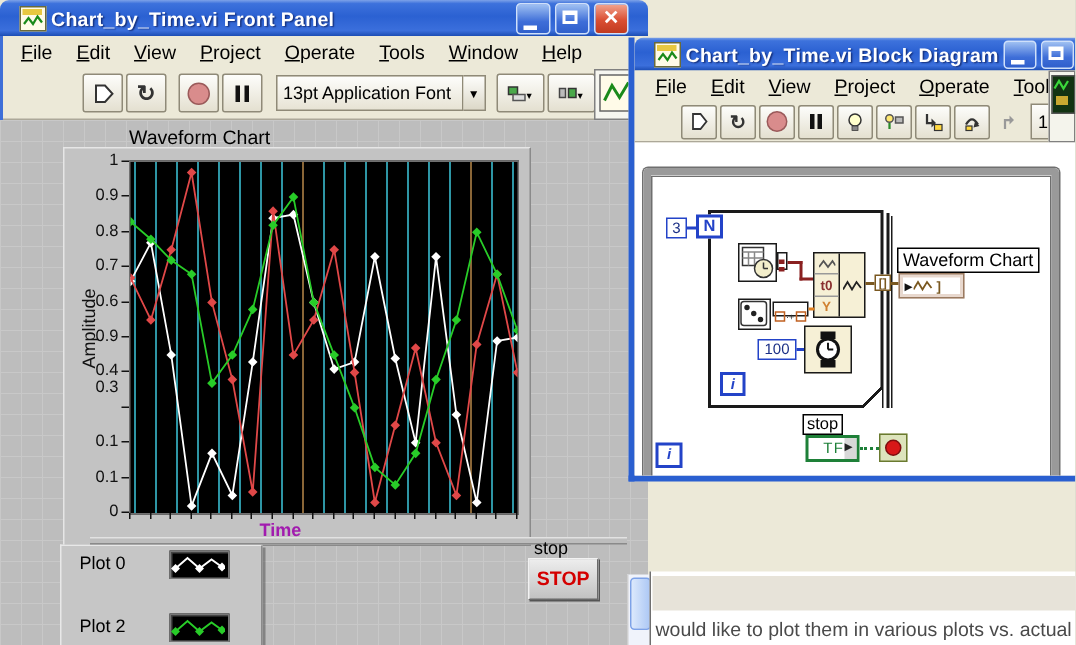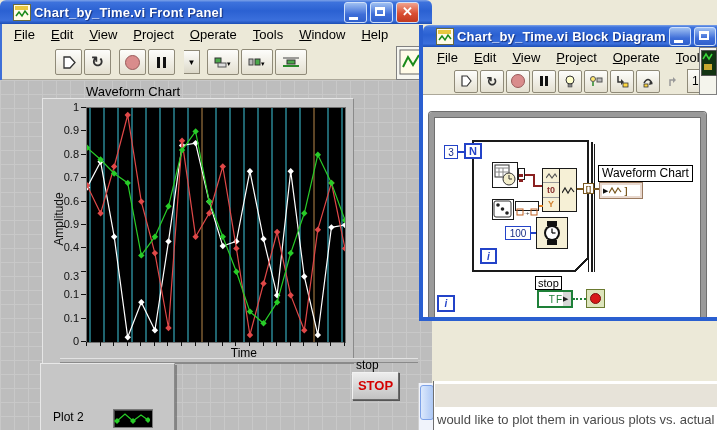--- a/index.html
+++ b/index.html
@@ -34,21 +34,21 @@
     background-size:14px 14px;}
   .fp-leftedge{position:absolute;left:0;top:24px;width:2px;height:406px;background:#3E6FD8;}
   #chartbox{position:absolute;left:42px;top:18px;width:310px;height:264px;background:#C3C3C3;
     border-top:1px solid #E6E6E6;border-left:1px solid #E6E6E6;border-right:1px solid #8a8a8a;border-bottom:1px solid #8a8a8a;}
   #plot{position:absolute;left:43px;top:8px;width:258px;height:234px;background:#000;border:1px solid #707070;}
   .ytick-label{position:absolute;width:30px;text-align:right;font-size:11px;color:#111;}
   .ytick-mark{position:absolute;width:5px;height:1px;background:#111;}
   .xtick-mark{position:absolute;width:1px;height:4px;background:#111;}
   #ylab{position:absolute;left:-34px;top:113px;width:100px;text-align:center;font-size:12px;color:#111;
     transform:rotate(-90deg);transform-origin:center;}
-  #xlab{position:absolute;left:130px;top:247px;width:84px;text-align:right;font-size:12px;color:#000000;}
+  #xlab{position:absolute;left:130px;top:247px;width:84px;text-align:left;font-size:12px;color:#a21caf;font-weight:bold;}
   #legend{position:absolute;left:40px;top:283px;width:133px;height:67px;background:#C6C6C6;
     border:1px solid #8a8a8a;border-top-color:#E8E8E8;border-left-color:#E8E8E8;box-shadow:2px 2px 0 rgba(60,60,60,.45);}
   .lrow{position:absolute;left:0;width:100%;height:21px;}
   .lrow .llab{position:absolute;left:12px;top:3px;font-size:12px;color:#000;}
   .lrow .lsw{position:absolute;left:72px;top:2px;width:38px;height:17px;background:#000;border:1px solid #777;
     box-shadow:inset 1px 1px 0 #444;}
   #stop-label{position:absolute;left:356px;top:278px;font-size:12px;color:#000;}
   #stop-btn{position:absolute;left:352px;top:292px;width:45px;height:26px;border:1px solid #6a6a6a;
     border-top-color:#f2f2f2;border-left-color:#f2f2f2;background:linear-gradient(180deg,#EDEDED,#C2C2C2);
     color:#D40000;font-weight:bold;font-size:13px;text-align:center;line-height:25px;box-shadow:1px 1px 0 #555;}
@@ -159,20 +159,23 @@
       <span class="tbtn" style="font-size:15px;font-weight:bold;color:#333;">↻</span>
       <span style="width:6px;"></span>
       <span class="tbtn">
         <span style="width:13px;height:13px;border-radius:50%;background:#D98C8C;border:1px solid #9a5a5a;"></span>
       </span>
       <span class="tbtn">
         <span style="width:3px;height:11px;background:#111;margin-right:3px;"></span>
           <span style="width:3px;height:11px;background:#111;"></span>
       </span>
       <span style="width:8px;"></span>
+      <span class="fontbox" style="width:118px;">
+        <span>13pt Application Font</span>
+      </span>
       <span class="droparrow">▼</span>
       <span style="width:6px;"></span>
       <span class="tbtn" style="width:30px;">
         <svg width="18" height="12">
             <rect x="1" y="2" width="6" height="5" fill="#4aa84a" stroke="#333" stroke-width="1"></rect>
             <rect x="4" y="7" width="8" height="4" fill="#ddd" stroke="#555" stroke-width="1"></rect>
             <text x="13" y="10" font-size="7">▾</text>
           </svg>
       </span>
       <span class="tbtn" style="width:30px;">
@@ -294,21 +297,21 @@
             <div class="ytick-label" style="left: 6px; top: 48.8px;">0.8</div>
             <div class="ytick-mark" style="left: 38px; top: 54.8px;"></div>
             <div class="ytick-label" style="left: 6px; top: 72.2px;">0.7</div>
             <div class="ytick-mark" style="left: 38px; top: 78.2px;"></div>
             <div class="ytick-label" style="left: 6px; top: 95.6px;">0.6</div>
             <div class="ytick-mark" style="left: 38px; top: 101.6px;"></div>
             <div class="ytick-label" style="left: 6px; top: 119px;">0.9</div>
             <div class="ytick-mark" style="left: 38px; top: 125px;"></div>
             <div class="ytick-label" style="left: 6px; top: 142.4px;">0.4</div>
             <div class="ytick-mark" style="left: 38px; top: 148.4px;"></div>
-            <div class="ytick-label" style="left: 6px; top: 171px;">0.3</div>
+            <div class="ytick-label" style="left: 6px; top: 153px;">0.3</div>
             <div class="ytick-mark" style="left: 38px; top: 171.8px;"></div>
             <div class="ytick-label" style="left: 6px; top: 189.2px;">0.1</div>
             <div class="ytick-mark" style="left: 38px; top: 195.2px;"></div>
             <div class="ytick-label" style="left: 6px; top: 212.6px;">0.1</div>
             <div class="ytick-mark" style="left: 38px; top: 218.6px;"></div>
             <div class="ytick-label" style="left: 6px; top: 236px;">0</div>
             <div class="ytick-mark" style="left: 38px; top: 242px;"></div>
           </div>
         <div id="xaxis">
             <div class="xtick-mark" style="left: 43px; top: 243px;"></div>
@@ -330,20 +333,29 @@
             <div class="xtick-mark" style="left: 260.263px; top: 243px;"></div>
             <div class="xtick-mark" style="left: 273.842px; top: 243px;"></div>
             <div class="xtick-mark" style="left: 287.421px; top: 243px;"></div>
             <div class="xtick-mark" style="left: 301px; top: 243px;"></div>
           </div>
         <div id="ylab">Amplitude</div>
         <div id="xlab">Time</div>
       </div>
 
       <div id="legend">
+          <div class="lrow" style="top: 1px;">
+            <span class="llab">Plot 0</span>
+            <span class="lsw"><svg width="36" height="15">
+                <polyline points="3,11 11,4 19,11 27,5 34,10" fill="none" stroke="#FFFFFF" stroke-width="1.3"></polyline>
+                <path d="M 3 8 L 6 11 L 3 14 L 0 11 Z" fill="#FFFFFF"></path>
+                <path d="M 19 8 L 22 11 L 19 14 L 16 11 Z" fill="#FFFFFF"></path>
+                <path d="M 34 7 L 37 10 L 34 13 L 31 10 Z" fill="#FFFFFF"></path>
+              </svg></span>
+          </div>
           <div class="lrow" style="top: 43px;">
             <span class="llab">Plot 2</span>
             <span class="lsw"><svg width="36" height="15">
                 <polyline points="3,11 11,4 19,11 27,5 34,10" fill="none" stroke="#28CC28" stroke-width="1.3"></polyline>
                 <path d="M 3 8 L 6 11 L 3 14 L 0 11 Z" fill="#28CC28"></path>
                 <path d="M 19 8 L 22 11 L 19 14 L 16 11 Z" fill="#28CC28"></path>
                 <path d="M 34 7 L 37 10 L 34 13 L 31 10 Z" fill="#28CC28"></path>
               </svg></span>
           </div>
         </div>

